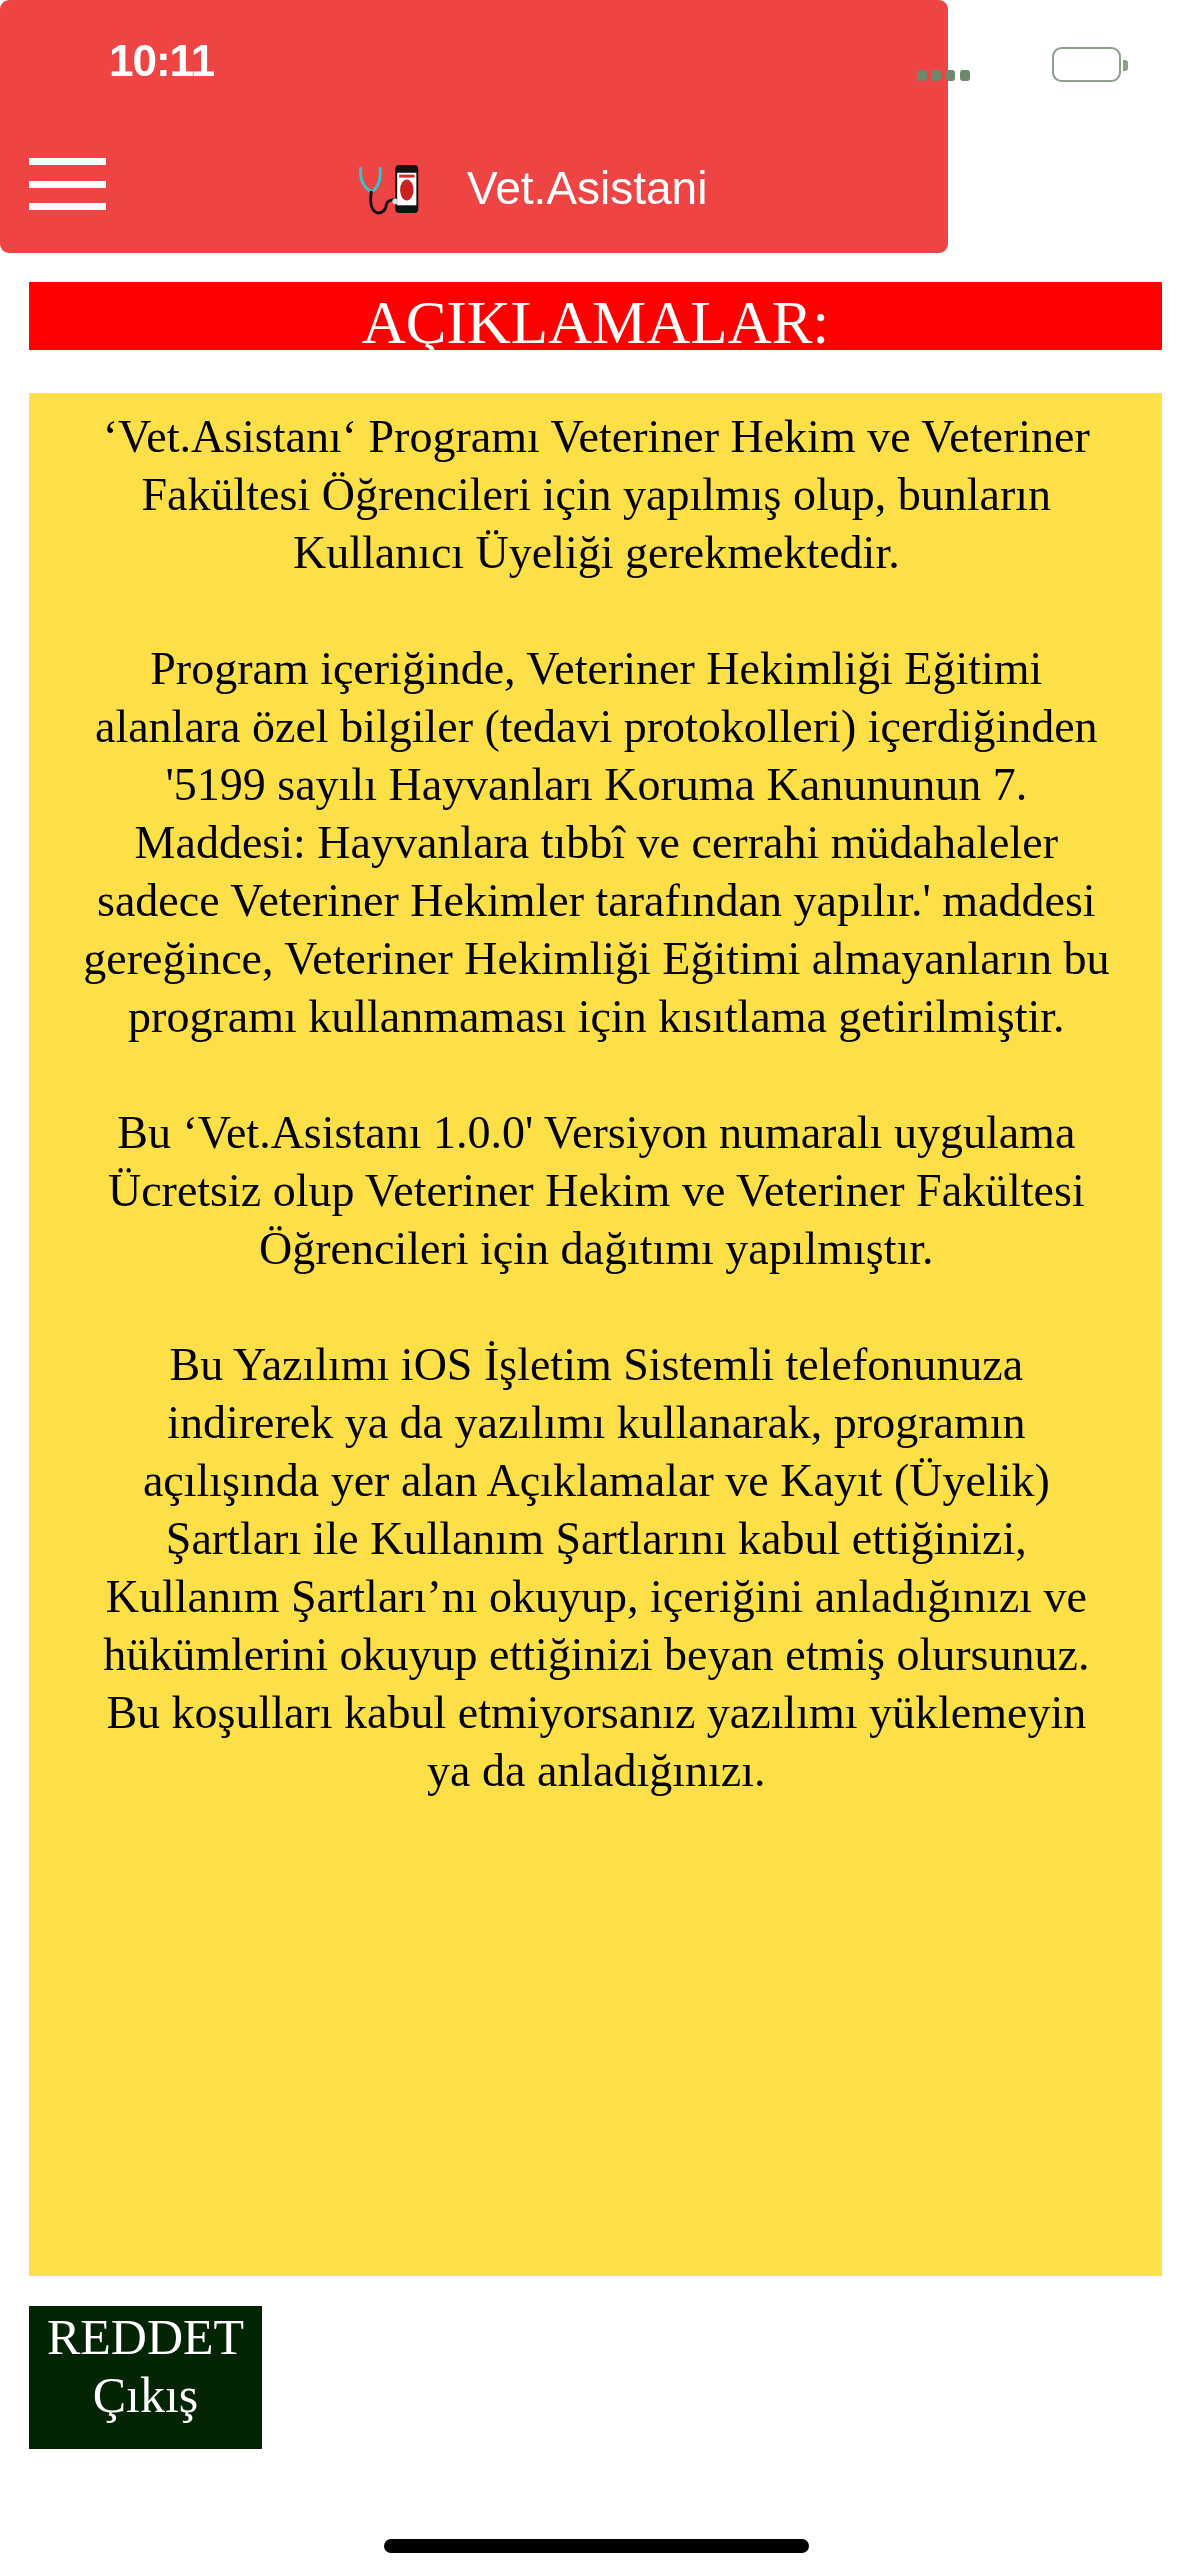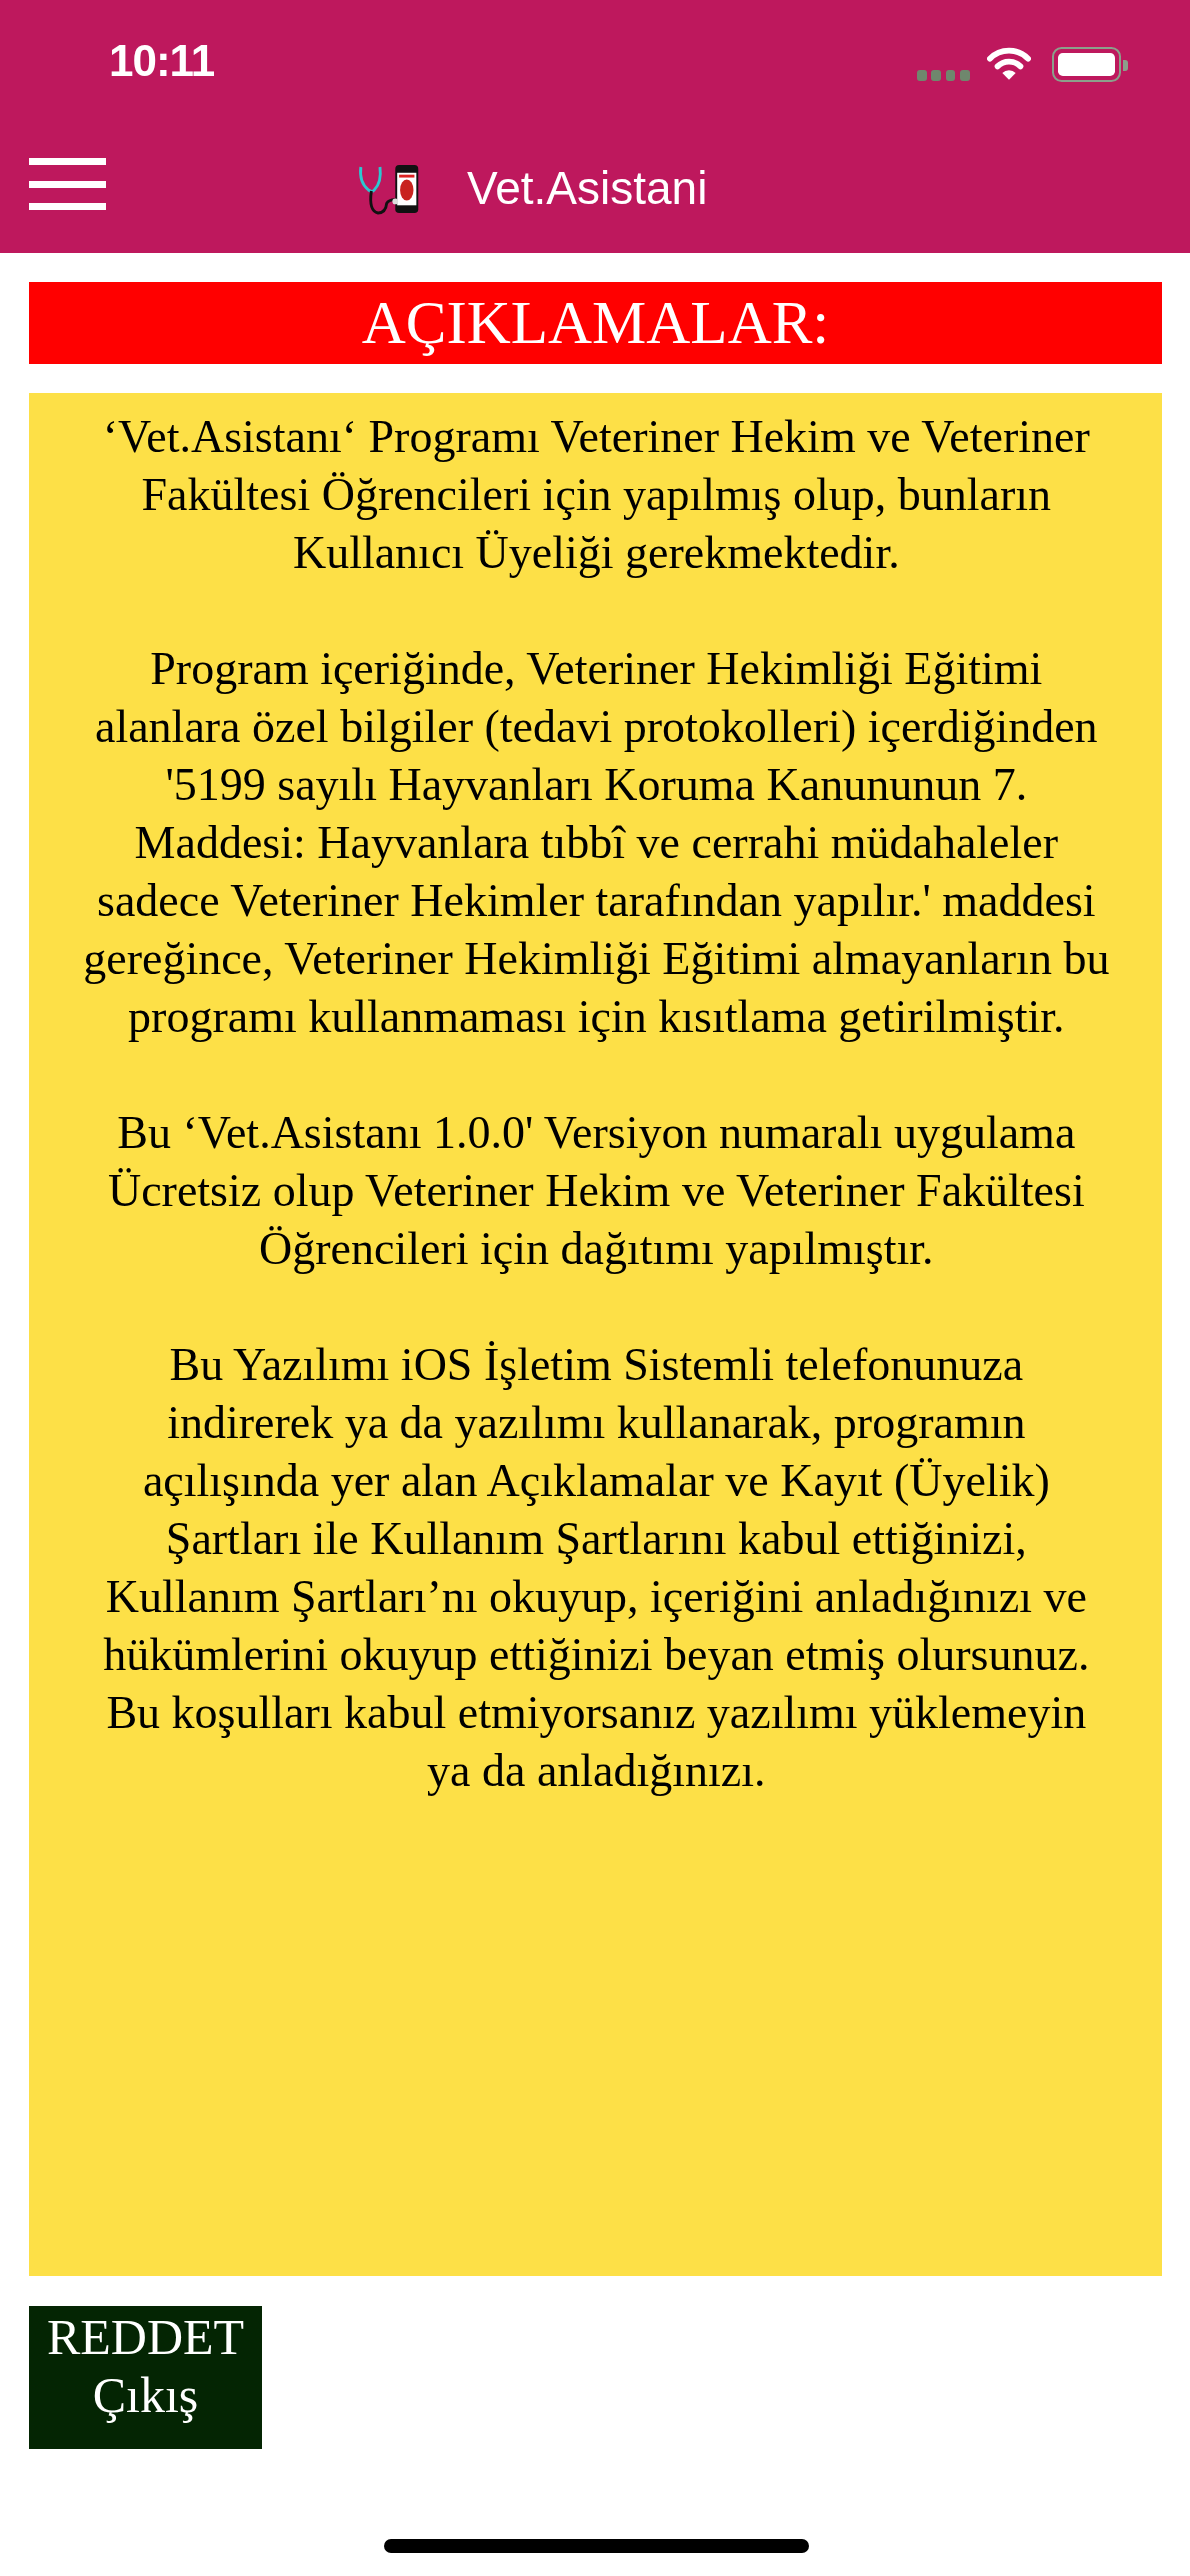--- a/index.html
+++ b/index.html
@@ -1,33 +1,33 @@
 <!DOCTYPE html>
 <html><head>
 <meta charset="utf-8">
 <style>
   * { margin:0; padding:0; box-sizing:border-box; }
   html, body { width:1190px; height:2576px; background:#ffffff; overflow:hidden; }
   body { position:relative; font-family:"Liberation Serif", serif; }
 
-  .topbar { position:absolute; left:0; top:0; width:1190px; height:253px; background:#be185d; }
+  .topbar { position:absolute; left:0; top:0; width:948px; height:253px; background:#ef4444;border-radius:9px; }
   .status-time { position:absolute; left:109px; top:36px; font-family:"Liberation Sans", sans-serif; font-size:44px; font-weight:bold; color:#ffffff; letter-spacing:-1px; }
   .signal { position:absolute; left:917px; top:70px; display:flex; gap:4.8px; }
   .signal span { width:9.6px; height:10.5px; border-radius:2.9px; background:#6f876d; display:block; }
   .wifi { position:absolute; left:987px; top:46px; width:44px; height:35px; }
   .battery { position:absolute; left:1052px; top:47px; width:69px; height:35px; border:2.9px solid #8c9f8b; border-radius:9.6px; padding:3.8px; }
   .battery .fill { width:100%; height:100%; background:#ffffff; border-radius:4.8px; }
   .battery .nub { position:absolute; right:-8.6px; top:10.5px; width:4.8px; height:11.5px; background:#8c9f8b; border-radius:0 2.9px 2.9px 0; }
 
   .menu-btn { position:absolute; left:29px; top:158px; width:40px; height:56px; cursor:pointer; }
   .menu-btn span { position:absolute; left:0; width:77px; height:6.7px; background:#ffffff; }
   .logo { position:absolute; left:357px; top:161px; width:67px; height:58px; }
   .app-title { position:absolute; left:467px; top:161px; font-family:"Liberation Sans", sans-serif; font-size:46px; color:#ffffff; }
 
-  .heading { position:absolute; left:29px; top:282px; width:1133px; height:82px; background:#ff0000; color:#ffffff; text-align:center; font-size:61px; line-height:81px; }
+  .heading { position:absolute; left:29px; top:282px; width:1133px; height:68px; background:#ff0000; color:#ffffff; text-align:center; font-size:61px; line-height:81px; }
 
   .content { position:absolute; left:29px; top:393px; width:1133px; height:1883px; background:#fde047; overflow:hidden; }
   .content .inner { position:absolute; left:-7.7px; top:15.3px; width:1150px; text-align:center; color:#000000; font-size:46px; line-height:58px; }
   .content p { margin:0 0 58px 0; white-space:nowrap; }
   .content p span { display:block; }
 
   .reject-btn { position:absolute; left:29px; top:2306px; width:233px; height:143px; background:#042503; color:#ffffff; text-align:center; font-size:50px; line-height:58px; padding-top:2px; cursor:pointer; }
 
   .home-indicator { position:absolute; left:384px; top:2539px; width:425px; height:14.4px; background:#000000; border-radius:7.7px; }
 </style>

